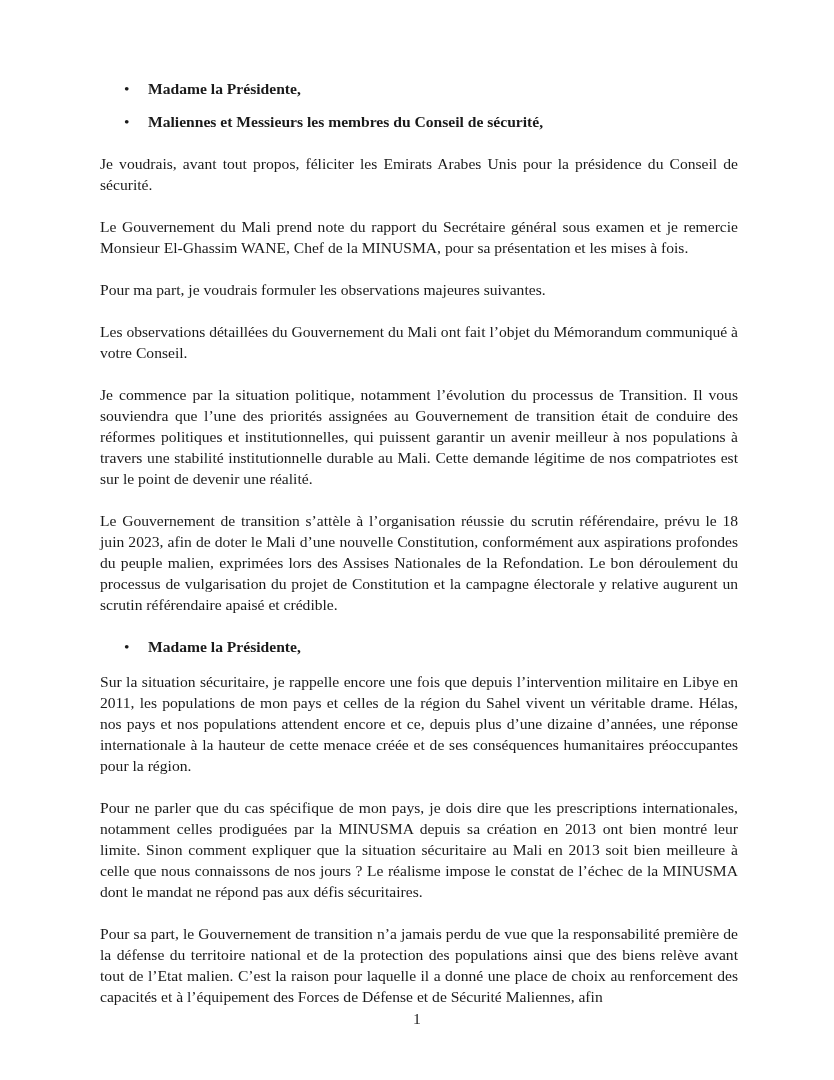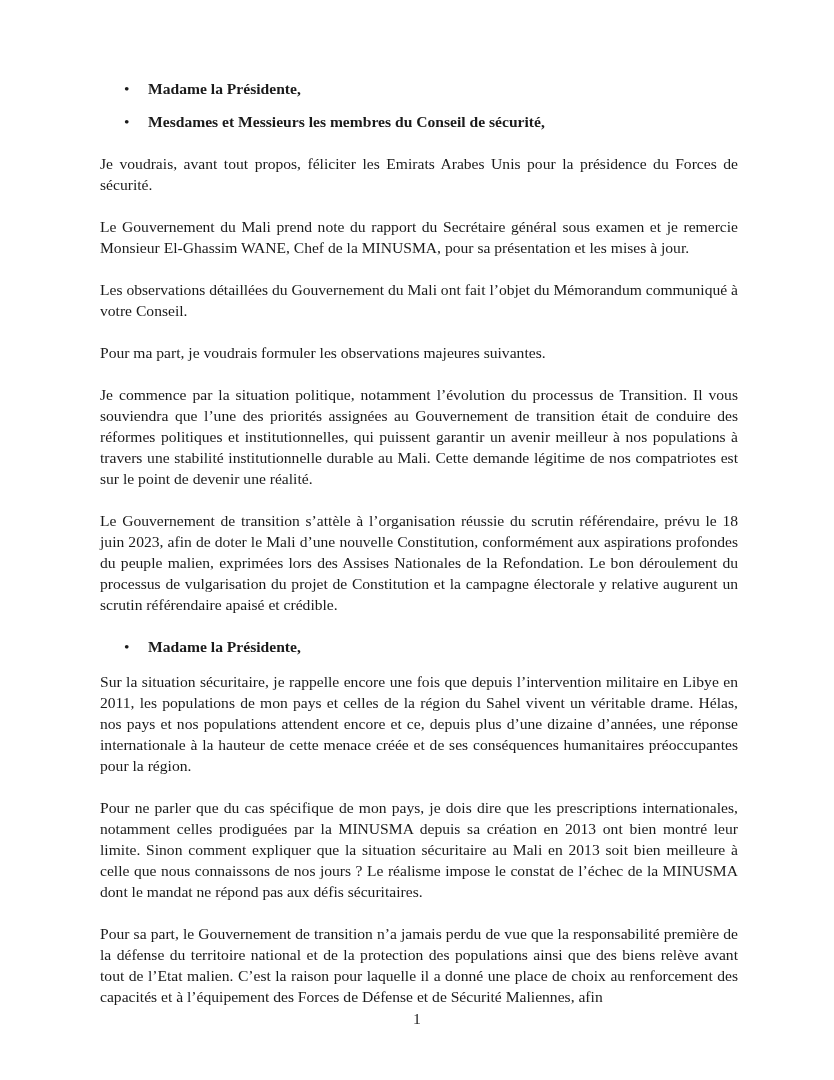--- a/index.html
+++ b/index.html
@@ -15,27 +15,27 @@
 </head>
 <body>
 
 <div class="page">
   <div class="bullet">
     <span class="dot">•</span>
     <span>Madame la Présidente,</span>
   </div>
   <div class="bullet" style="margin-bottom:21px;">
     <span class="dot">•</span>
-    <span>Mesdames et Messieurs les membres du Conseil de sécurité,</span>
+    <span>Maliennes et Messieurs les membres du Conseil de sécurité,</span>
   </div>
 
-  <p class="para">Je voudrais, avant tout propos, féliciter les Emirats Arabes Unis pour la présidence du Forces de sécurité.</p>
-  <p class="para">Le Gouvernement du Mali prend note du rapport du Secrétaire général sous examen et je remercie Monsieur El-Ghassim WANE, Chef de la MINUSMA, pour sa présentation et les mises à jour.</p>
+  <p class="para">Je voudrais, avant tout propos, féliciter les Emirats Arabes Unis pour la présidence du Conseil de sécurité.</p>
+  <p class="para">Le Gouvernement du Mali prend note du rapport du Secrétaire général sous examen et je remercie Monsieur El-Ghassim WANE, Chef de la MINUSMA, pour sa présentation et les mises à fois.</p>
+  <p class="para">Pour ma part, je voudrais formuler les observations majeures suivantes.</p>
   <p class="para">Les observations détaillées du Gouvernement du Mali ont fait l’objet du Mémorandum communiqué à votre Conseil.</p>
-  <p class="para">Pour ma part, je voudrais formuler les observations majeures suivantes.</p>
 
   <p class="para">
     <span>Je commence par </span><span class="b">la situation politique, notamment l’évolution du processus de Transition</span><span>. Il vous souviendra que l’une des priorités assignées au Gouvernement de transition était de conduire des réformes politiques et institutionnelles, qui puissent garantir un avenir meilleur à nos populations à travers une stabilité institutionnelle durable au Mali. Cette demande légitime de nos compatriotes est sur le point de devenir une réalité.</span>
   </p>
 
   <p class="para">Le Gouvernement de transition s’attèle à l’organisation réussie du scrutin référendaire, prévu le 18 juin 2023, afin de doter le Mali d’une nouvelle Constitution, conformément aux aspirations profondes du peuple malien, exprimées lors des Assises Nationales de la Refondation. Le bon déroulement du processus de vulgarisation du projet de Constitution et la campagne électorale y relative augurent un scrutin référendaire apaisé et crédible.</p>
 
   <div class="bullet" style="margin-bottom:14px;">
     <span class="dot">•</span>
     <span>Madame la Présidente,</span>

